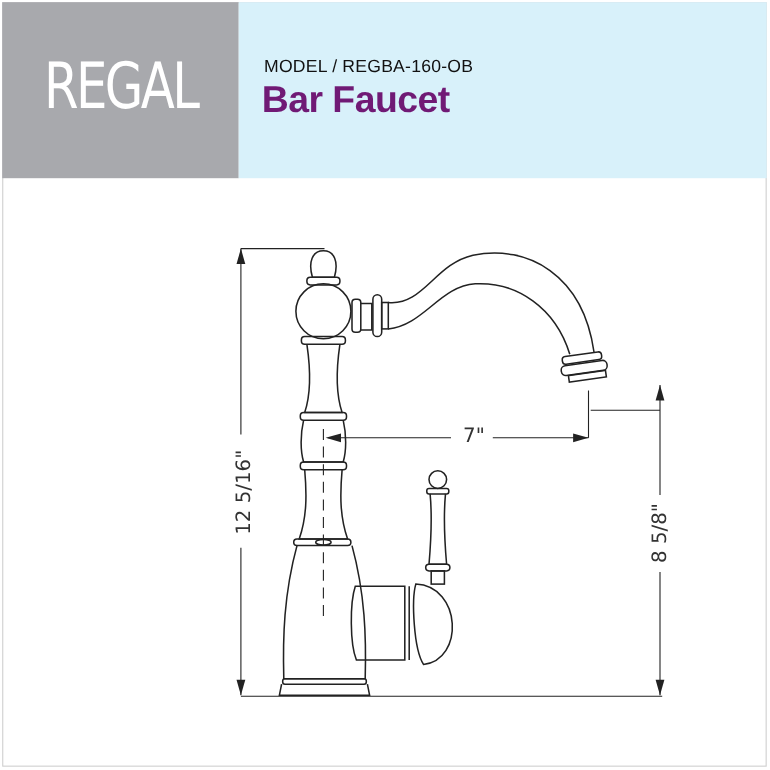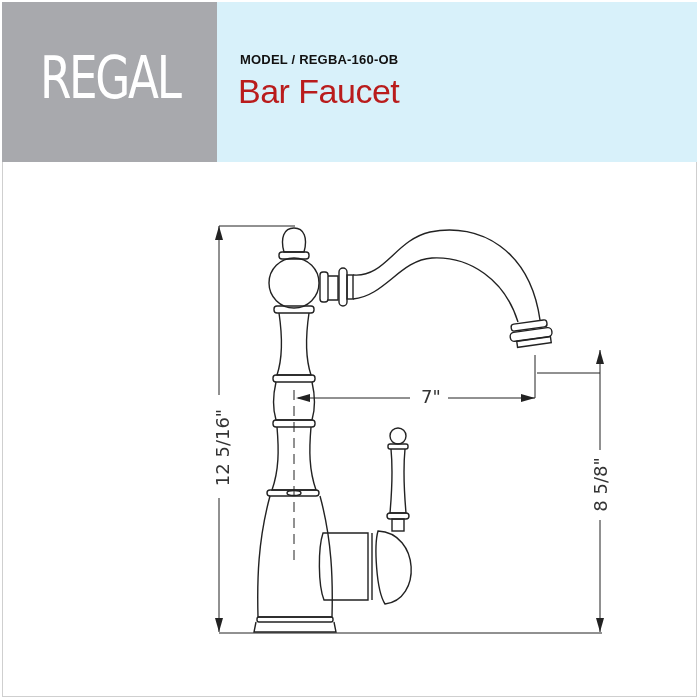--- a/index.html
+++ b/index.html
@@ -1,22 +1,22 @@
 <!DOCTYPE html>
 <html><head>
   <meta charset="utf-8">
   <style>
     html, body { margin: 0; padding: 0; background: #ffffff; }
     body { width: 700px; height: 700px; position: relative; overflow: hidden; font-family: "Liberation Sans", sans-serif; }
     .frame { position: absolute; left: 2px; top: 2px; width: 695px; height: 695px; border: 1px solid #cfcfcf; box-sizing: border-box; }
     .brand-panel { position: absolute; left: 2px; top: 2px; width: 215px; height: 160px; background: #a8a9ad; }
     .brand-text { position: absolute; left: 40px; top: 44px; font-size: 58px; color: #ffffff; font-weight: 300; letter-spacing: -3px; transform: scaleX(0.78); transform-origin: left top; font-family: "DejaVu Sans", sans-serif; font-weight: normal; }
     .title-panel { position: absolute; left: 217px; top: 2px; width: 480px; height: 160px; background: #d8f1fa; }
-    .model { position: absolute; left: 240px; top: 52px; font-size: 13px; font-weight: bold; color: #111; letter-spacing: 0.2px; }
-    .product { position: absolute; left: 238px; top: 72px; font-size: 34px; color: #b91c1c; font-weight: normal; letter-spacing: -0.5px; }
+    .model { position: absolute; left: 240px; top: 52px; font-size: 16px; font-weight: normal; color: #111; letter-spacing: 0.2px; }
+    .product { position: absolute; left: 238px; top: 72px; font-size: 34px; color: #701a75; font-weight: bold; letter-spacing: -0.5px; }
     .drawing { position: absolute; left: 0; top: 0; width: 700px; height: 700px; }
     .dim-label { position: absolute; font-size: 18px; color: #333; font-family: "DejaVu Sans", sans-serif; }
     .dim-v { transform: rotate(-90deg); transform-origin: center center; white-space: nowrap; }
   </style>
 </head>
 <body>
 
 <div class="frame"></div>
 
 <div class="brand-panel"></div>

